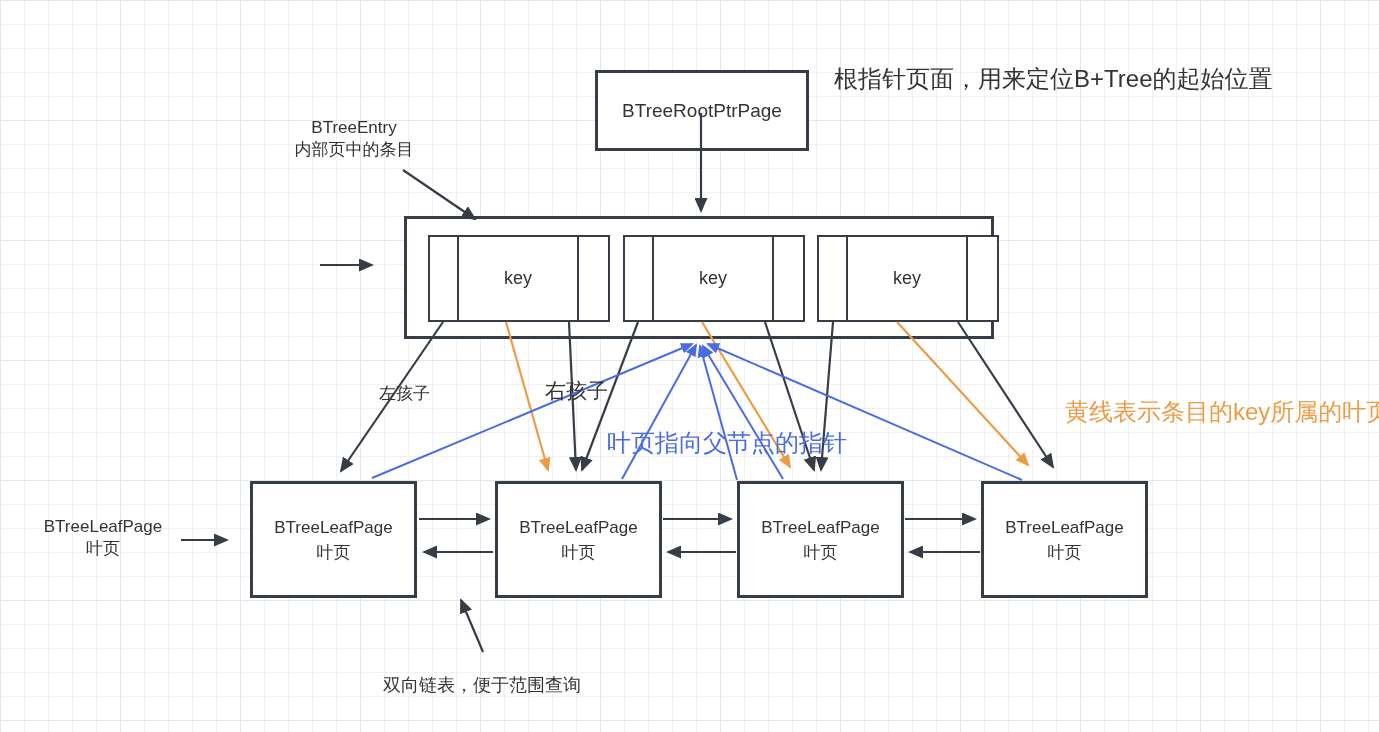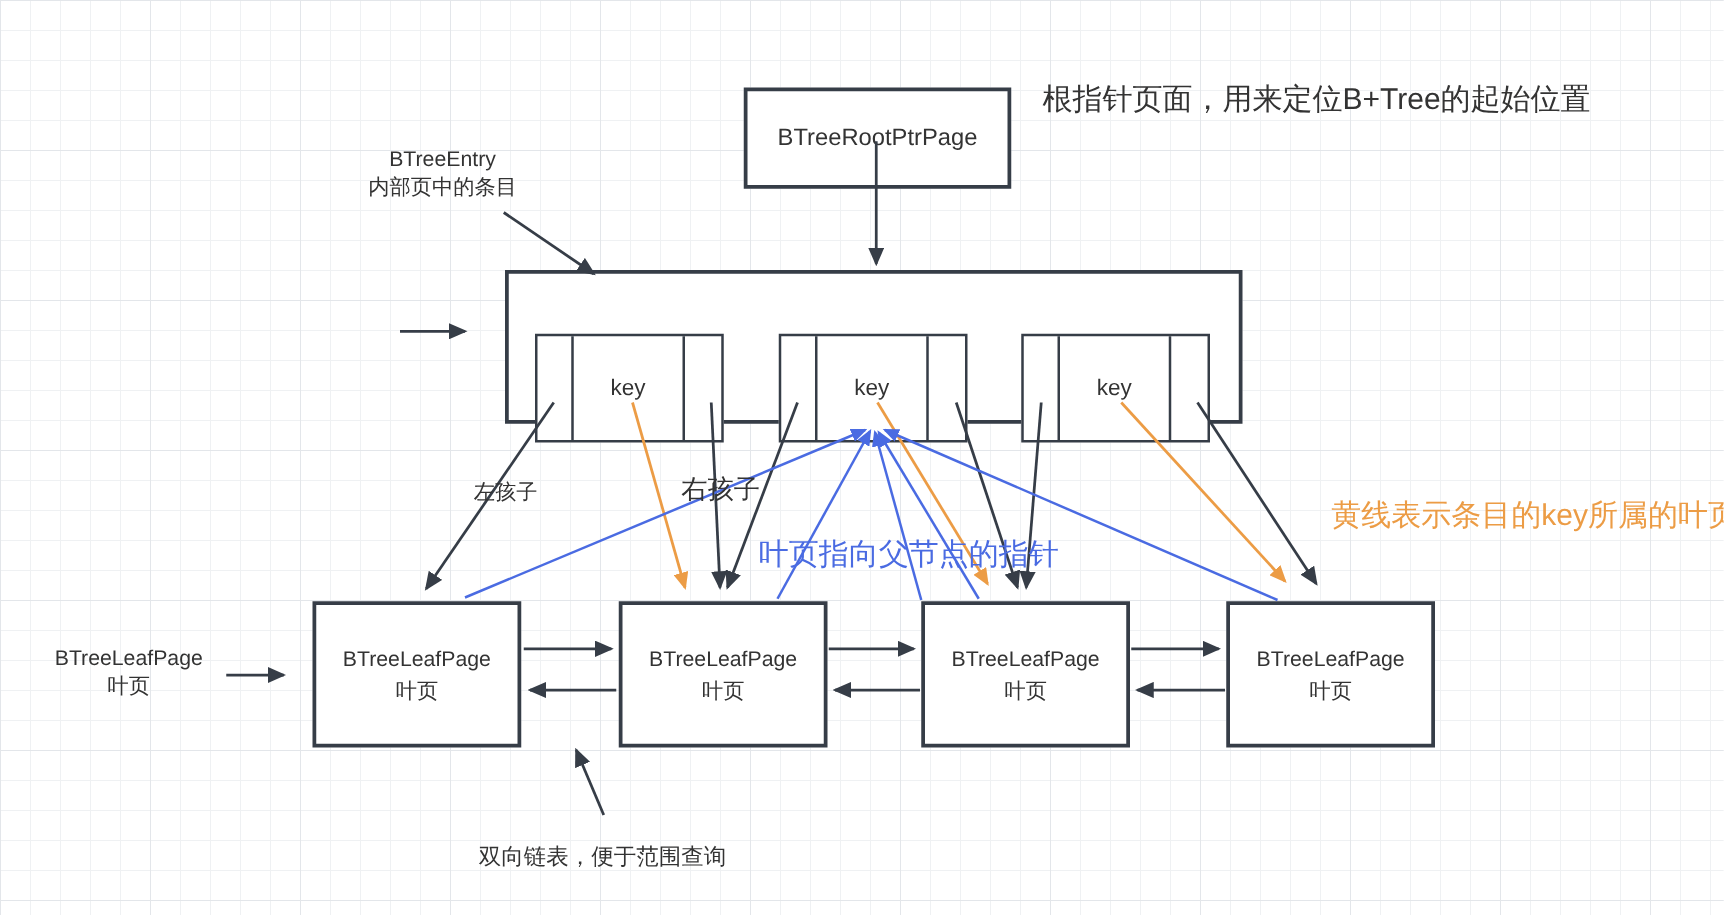--- a/index.html
+++ b/index.html
@@ -19,21 +19,21 @@
   }
   .box{
     position:absolute;background:#fff;border:3px solid #363d47;
     box-sizing:border-box;display:flex;align-items:center;justify-content:center;
     z-index:2;
   }
   .root-box{left:595px;top:32px;width:214px;height:81px;font-size:19px;margin-top:38px;}
   .internal-box{left:404px;top:216px;width:590px;height:123px;border-width:3px;}
   .entry{
     position:absolute;background:#fff;border:2px solid #363d47;box-sizing:border-box;
-    top:235px;width:151px;height:87px;display:flex;z-index:2;margin-top:32px;
+    top:235px;width:182px;height:87px;display:flex;z-index:2;
   }
   .entry .cell-l{width:29px;border-right:2px solid #363d47;box-sizing:border-box;}
   .entry .cell-r{width:31px;border-left:2px solid #363d47;box-sizing:border-box;}
   .entry .cell-key{flex:1;display:flex;align-items:center;justify-content:center;font-size:18px;}
   .leaf{
     top:481px;width:167px;height:117px;flex-direction:column;
     font-size:17px;line-height:25px;text-align:center;
   }
   .lbl{position:absolute;z-index:4;white-space:nowrap;}
   .lbl.center{transform:translateX(-50%);text-align:center;}

